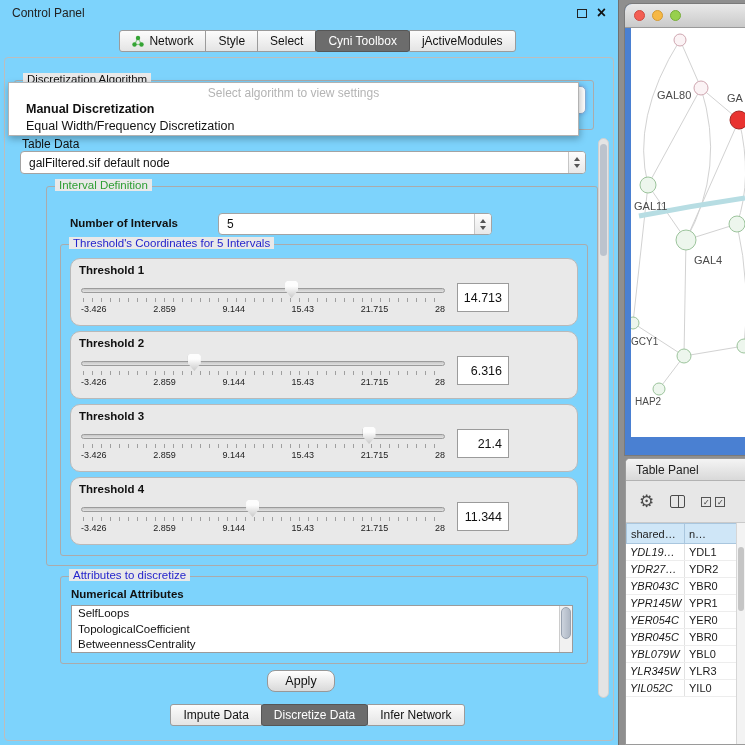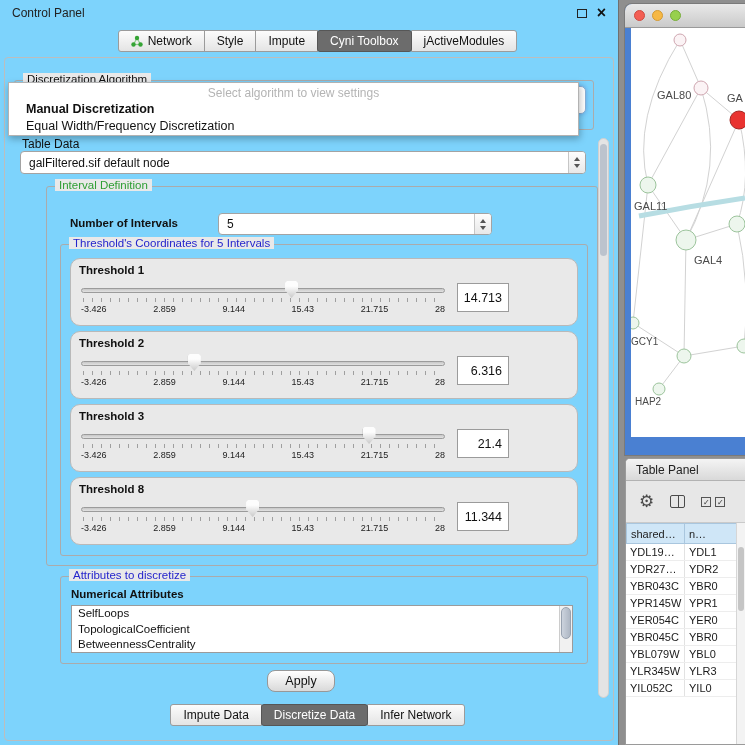--- a/index.html
+++ b/index.html
@@ -90,21 +90,21 @@
 .cols-icon:before{content:"";position:absolute;left:50%;top:0;bottom:0;width:1.5px;background:#4a4a4a;}
 .checks{display:flex;gap:4px;}
 .chk{width:10px;height:10px;border:1.2px solid #555;font-size:8px;line-height:9px;text-align:center;color:#333;}
 .tp-table{position:relative;background:#fff;height:calc(100% - 64px);}
 .tp-hrow{display:flex;height:21px;}
 .th{background:#cfe6f7;border:1px solid #a9c6de;border-left:none;font-size:11px;color:#222;display:flex;align-items:center;padding-left:4px;overflow:hidden;white-space:nowrap;}
 .th.c1{width:59px;border-left:1px solid #a9c6de;}
 .th.c2{flex:1;}
 .tr{display:flex;height:17px;border-bottom:1px solid #ededed;}
 .td{font-size:11px;color:#1a1a1a;display:flex;align-items:center;padding-left:4px;white-space:nowrap;overflow:hidden;}
-.td.c1{width:59px;border-right:1px solid #e2e2e2;}
+.td.c1{width:59px;border-right:1px solid #e2e2e2;font-style:italic;}
 .td.c2{flex:1;}
 .tp-scroll{position:absolute;right:0;top:0;bottom:0;width:9px;background:#f3f3f3;border-left:1px solid #d6d6d6;}
 .tp-thumb{position:absolute;left:1px;right:1px;top:24px;height:64px;background:#c5c5c5;border-radius:4px;}
 </style>
 </head>
 <body>
 
 <div id="control-panel">
   <div class="cp-titlebar">
     <span>Control Panel</span>
@@ -125,21 +125,21 @@
             <circle cx="2.5" cy="9.5" r="2.2" fill="#35a435"></circle>
             <circle cx="9.5" cy="9.5" r="2.2" fill="#35a435"></circle>
           </svg>
         </span>
         <span>Network</span>
       </div>
       <div class="tab">
         <span>Style</span>
       </div>
       <div class="tab">
-        <span>Impute</span>
+        <span>Select</span>
       </div>
       <div class="tab sel">
         <span>Cyni Toolbox</span>
       </div>
       <div class="tab">
         <span>jActiveModules</span>
       </div>
     </div>
 
   <div class="inner"></div>
@@ -229,21 +229,21 @@
                 <span>9.144</span>
                 <span>15.43</span>
                 <span>21.715</span>
                 <span>28</span>
               </div>
             </div>
             <div class="t-value">21.4</div>
           </div>
         </div>
         <div class="t-block">
-          <div class="t-label">Threshold 8</div>
+          <div class="t-label">Threshold 4</div>
           <div class="t-row">
             <div class="slider-wrap">
               <div class="track"></div>
               <div class="thumb" style="left: calc(47% - 6px);"></div>
               <div class="ticks"></div>
               <div class="scale">
                 <span>-3.426</span>
                 <span>2.859</span>
                 <span>9.144</span>
                 <span>15.43</span>

